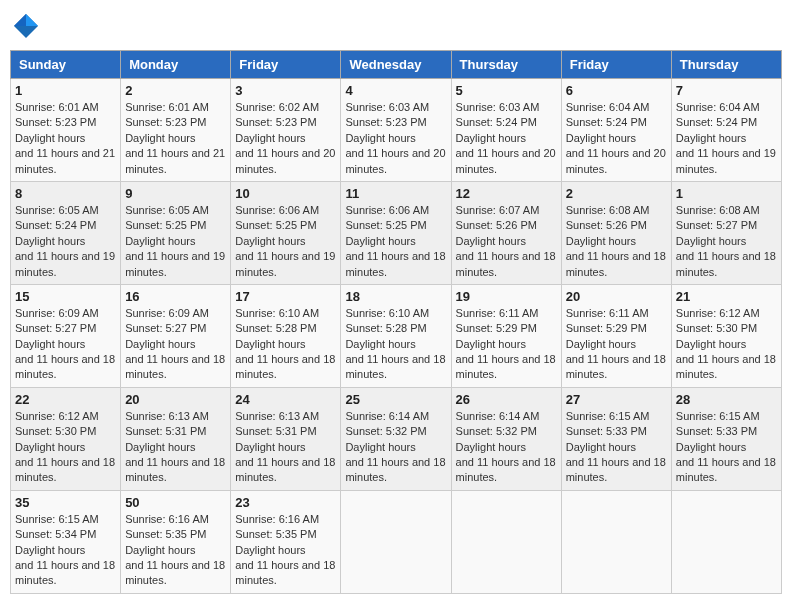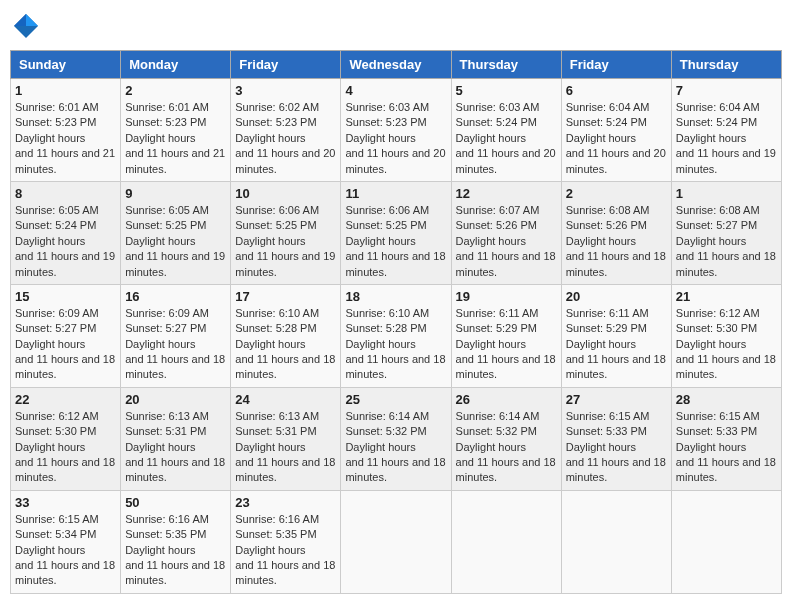--- a/index.html
+++ b/index.html
@@ -237,21 +237,21 @@
         <span class="day-number">27</span>
         <span class="day-info">Sunrise: 6:15 AM<br>Sunset: 5:33 PM<br>Daylight hours<br>and 11 hours and 18 minutes.</span>
       </td>
         <td>
         <span class="day-number">28</span>
         <span class="day-info">Sunrise: 6:15 AM<br>Sunset: 5:33 PM<br>Daylight hours<br>and 11 hours and 18 minutes.</span>
       </td>
       </tr>
       <tr>
         <td>
-        <span class="day-number">33</span>
+        <span class="day-number">35</span>
         <span class="day-info">Sunrise: 6:15 AM<br>Sunset: 5:34 PM<br>Daylight hours<br>and 11 hours and 18 minutes.</span>
       </td>
         <td>
         <span class="day-number">50</span>
         <span class="day-info">Sunrise: 6:16 AM<br>Sunset: 5:35 PM<br>Daylight hours<br>and 11 hours and 18 minutes.</span>
       </td>
         <td>
         <span class="day-number">23</span>
         <span class="day-info">Sunrise: 6:16 AM<br>Sunset: 5:35 PM<br>Daylight hours<br>and 11 hours and 18 minutes.</span>
       </td>

